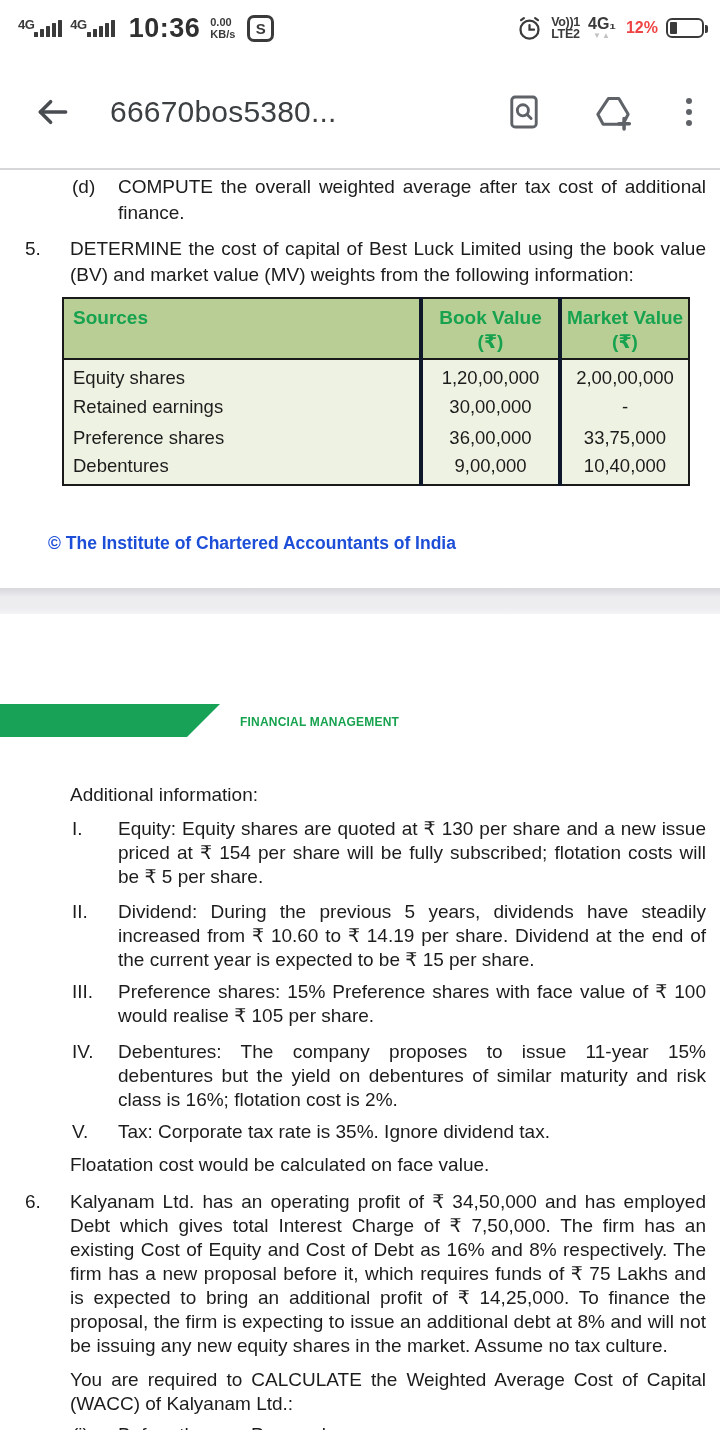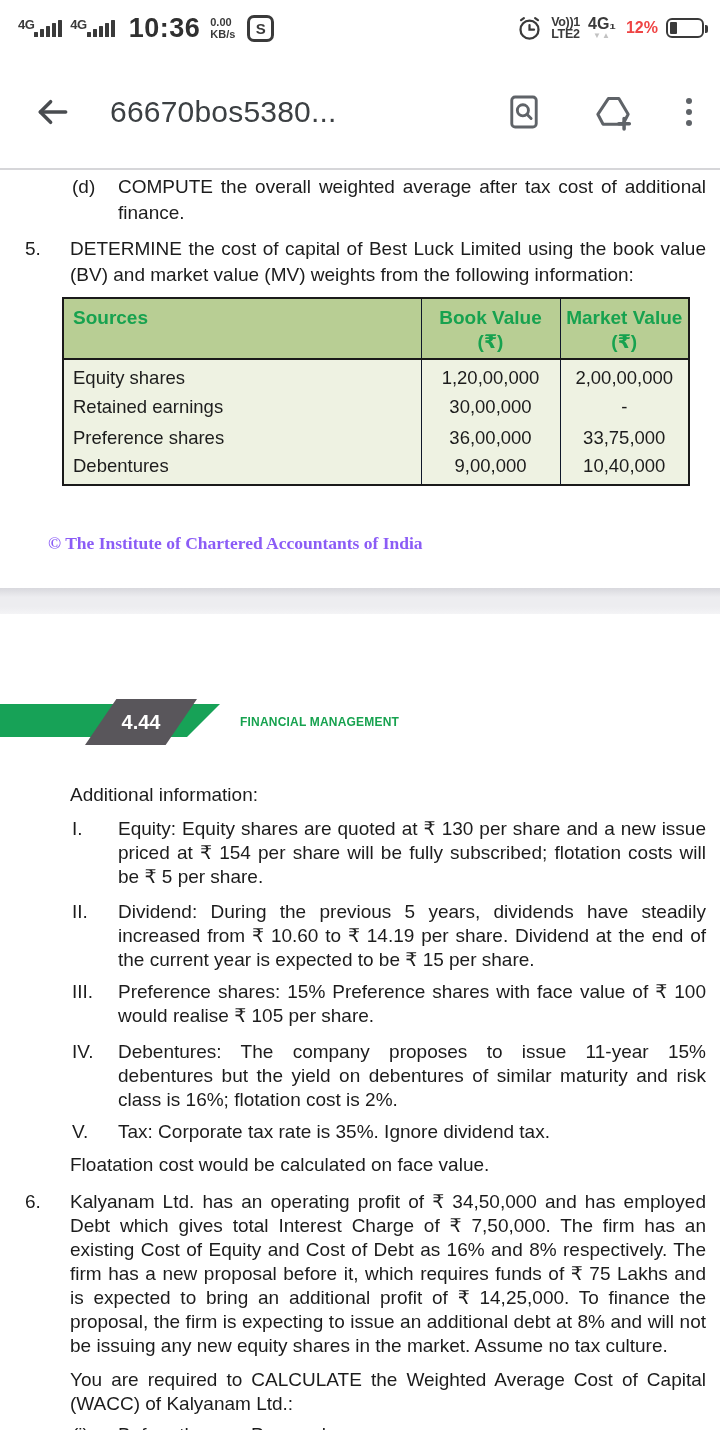--- a/index.html
+++ b/index.html
@@ -56,28 +56,28 @@
   
   .src-table { border-collapse:collapse; margin:9px 0 0 62px; width:628px; font-size:18.5px; }
   .src-table th, .src-table td { border:0; }
   .src-table { border:2px solid #1a1a1a; }
   .src-table th { background:#b8ce94; color:#17a24f; font-weight:700; font-size:19px; padding:6px 0 5px; vertical-align:top; border-bottom:2px solid #1a1a1a; }
   .src-table th .l1 { display:block; }
   .src-table th .l2 { display:block; line-height:22px; }
   .src-table th.c1 { text-align:left; padding-left:9px; width:358px; }
   .src-table th.c2 { width:139px; text-align:center; }
   .src-table th.c3 { text-align:center; }
-  .src-table .vb { border-left:1px solid #0f172a; }
+  .src-table .vb { border-left:4px solid #0f172a; }
   .src-table td { background:#eef2e2; height:31px; padding:0; }
   .src-table td.c1 { padding-left:9px; }
   .src-table td.c2, .src-table td.c3 { text-align:center; }
   .src-table tr.first td { padding-top:5px; }
   .src-table tr.last td { padding-bottom:5px; }
 
-  .copyright { margin:44px 0 0 48px; font-family:Liberation Serif, serif; font-weight:700; font-size:17.5px; color:#8b5cf6; }
+  .copyright { margin:44px 0 0 48px; font-family:Liberation Sans, sans-serif; font-weight:700; font-size:17.5px; color:#1d4ed8; }
 
   
   .banner { position:relative; height:46px; margin-top:85px; }
   .ribbon { position:absolute; left:0; top:5px; width:220px; height:33px; background:#17a257; -webkit-clip-path:polygon(0 0,100% 0,calc(100% - 33px) 100%,0 100%); clip-path:polygon(0 0,100% 0,calc(100% - 33px) 100%,0 100%); }
   .page-badge { position:absolute; left:85px; top:0; width:112px; height:46px; background:#59565b; -webkit-clip-path:polygon(28% 0,100% 0,72% 100%,0 100%); clip-path:polygon(28% 0,100% 0,72% 100%,0 100%); display:flex; align-items:center; justify-content:center; color:#fff; font-size:20px; font-weight:700; }
   .chapter { position:absolute; left:240px; top:11px; font-size:12px; font-weight:700; color:#17a24f; letter-spacing:0.2px; }
 
   .docB { font-size:19px; line-height:24px; }
   .add-head { margin:38px 14px 0 70px; }
   .mI  { margin-top:10px; }
@@ -235,21 +235,20 @@
       </table>
 
       <div class="copyright">© The Institute of Chartered Accountants of India</div>
     </div>
 
     <div class="page-sep"></div>
 
     <div class="pageB docB">
       <div class="banner">
         <div class="ribbon"></div>
-        <div class="page-badge">4.44</div>
         <div class="chapter">FINANCIAL MANAGEMENT</div>
       </div>
 
       <div class="para add-head">Additional information:</div>
 
       <div class="li li-ind mI">
         <span class="lbl">I.</span>
         <span class="txt">Equity: Equity shares are quoted at ₹ 130 per share and a new issue priced at ₹ 154 per share will be fully subscribed; flotation costs will be ₹ 5 per share.</span>
       </div>
       <div class="li li-ind mII">

